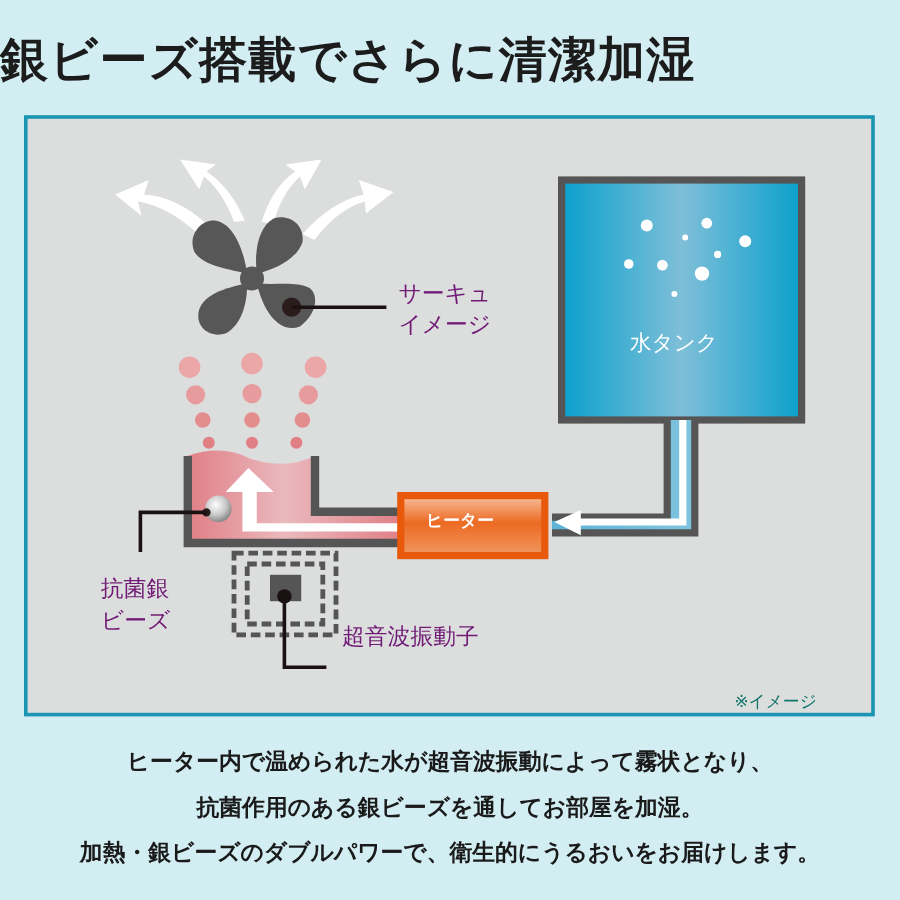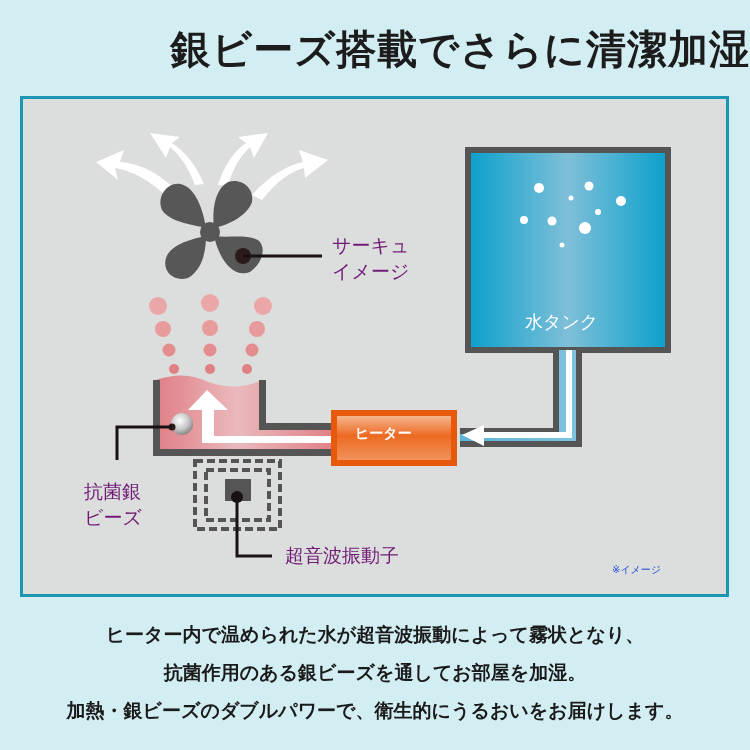--- a/index.html
+++ b/index.html
@@ -3,30 +3,30 @@
 <meta charset="utf-8">
 <style>
   html, body { margin:0; padding:0; }
   body {
     width:750px; height:750px; overflow:hidden; position:relative;
     background:#d3eef3;
     font-family:"DejaVu Sans", "Liberation Sans", sans-serif;
     color:#1a1a1a;
   }
   .title {
-    position:absolute; left:0; top:22px; width:750px; text-align:right;
+    position:absolute; left:0; top:22px; width:750px; text-align:left;
     font-size:40px; font-weight:bold; letter-spacing:1px; color:#1c1c1c;
   }
   .panel {
     position:absolute; left:20px; top:96px; width:703px; height:495px;
     background:#dcdddd; border:3px solid #1a95b2;
   }
   svg.diagram { position:absolute; left:0; top:0; }
   .label { position:absolute; font-size:19px; color:#701a75; line-height:26px; }
-  .note { position:absolute; font-size:10px; color:#1d4ed8; }
+  .note { position:absolute; font-size:14px; color:#0f766e;margin-top:13px; }
   .heater-label { position:absolute; font-size:14px; color:#fff; font-weight:bold; }
   .tank-label { position:absolute; font-size:18px; color:#fff; }
   .desc {
     position:absolute; left:0; width:750px; text-align:center;
     font-size:19px; color:#1a1a1a; font-weight:bold;
   }
 </style>
 </head>
 <body>
 
@@ -139,28 +139,28 @@
     <circle cx="237" cy="497" r="6" fill="#1a1212"></circle>
     <path d="M237,497 L237,556 L272,556" fill="none" stroke="#1a1212" stroke-width="3"></path>
   </g>
 </svg>
 
 <div class="label" style="left:332px; top:232px;">
   <div>サーキュ</div>
   <div>イメージ</div>
 </div>
 
-<div class="tank-label" style="left:525px; top:274px;margin-top:36px;">水タンク</div>
+<div class="tank-label" style="left:525px; top:274px;">水タンク</div>
 
 <div class="heater-label" style="left:355px; top:425px;">ヒーター</div>
 
 <div class="label" style="left:84px; top:478px;">
   <div>抗菌銀</div>
   <div>ビーズ</div>
 </div>
 
-<div class="label" style="left:285px; top:542px;">超音波振動子</div>
+<div class="label" style="left:285px; top:518px;">超音波振動子</div>
 
 <div class="note" style="left:612px; top:563px;">※イメージ</div>
 
 <div class="desc" style="top:622px;">ヒーター内で温められた水が超音波振動によって霧状となり、</div>
 <div class="desc" style="top:660px;">抗菌作用のある銀ビーズを通してお部屋を加湿。</div>
 <div class="desc" style="top:698px;">加熱・銀ビーズのダブルパワーで、衛生的にうるおいをお届けします。</div>
 
 </body></html>

